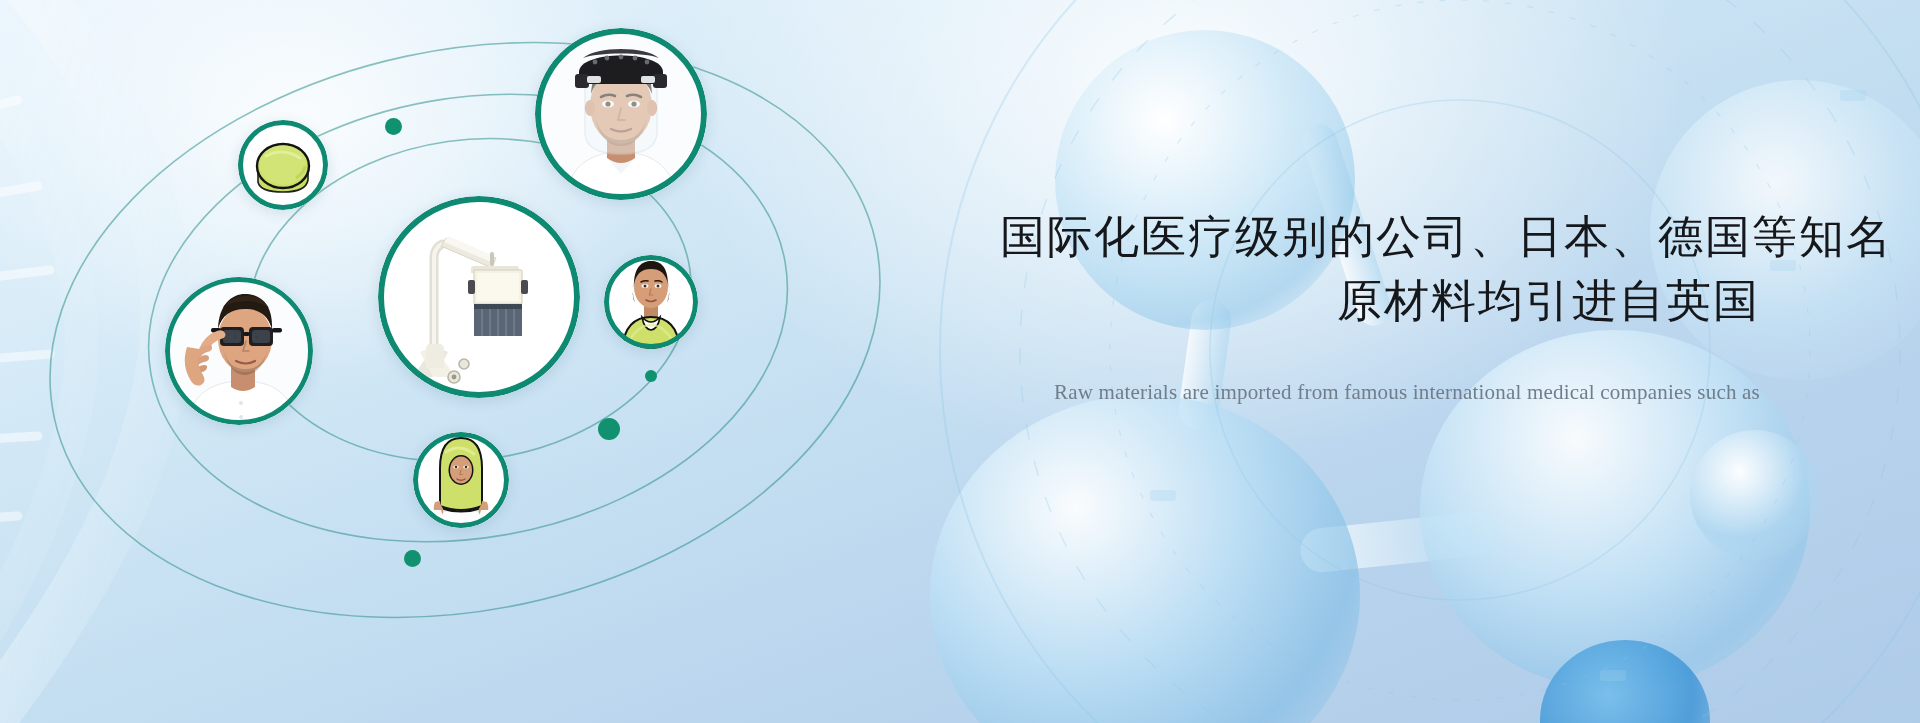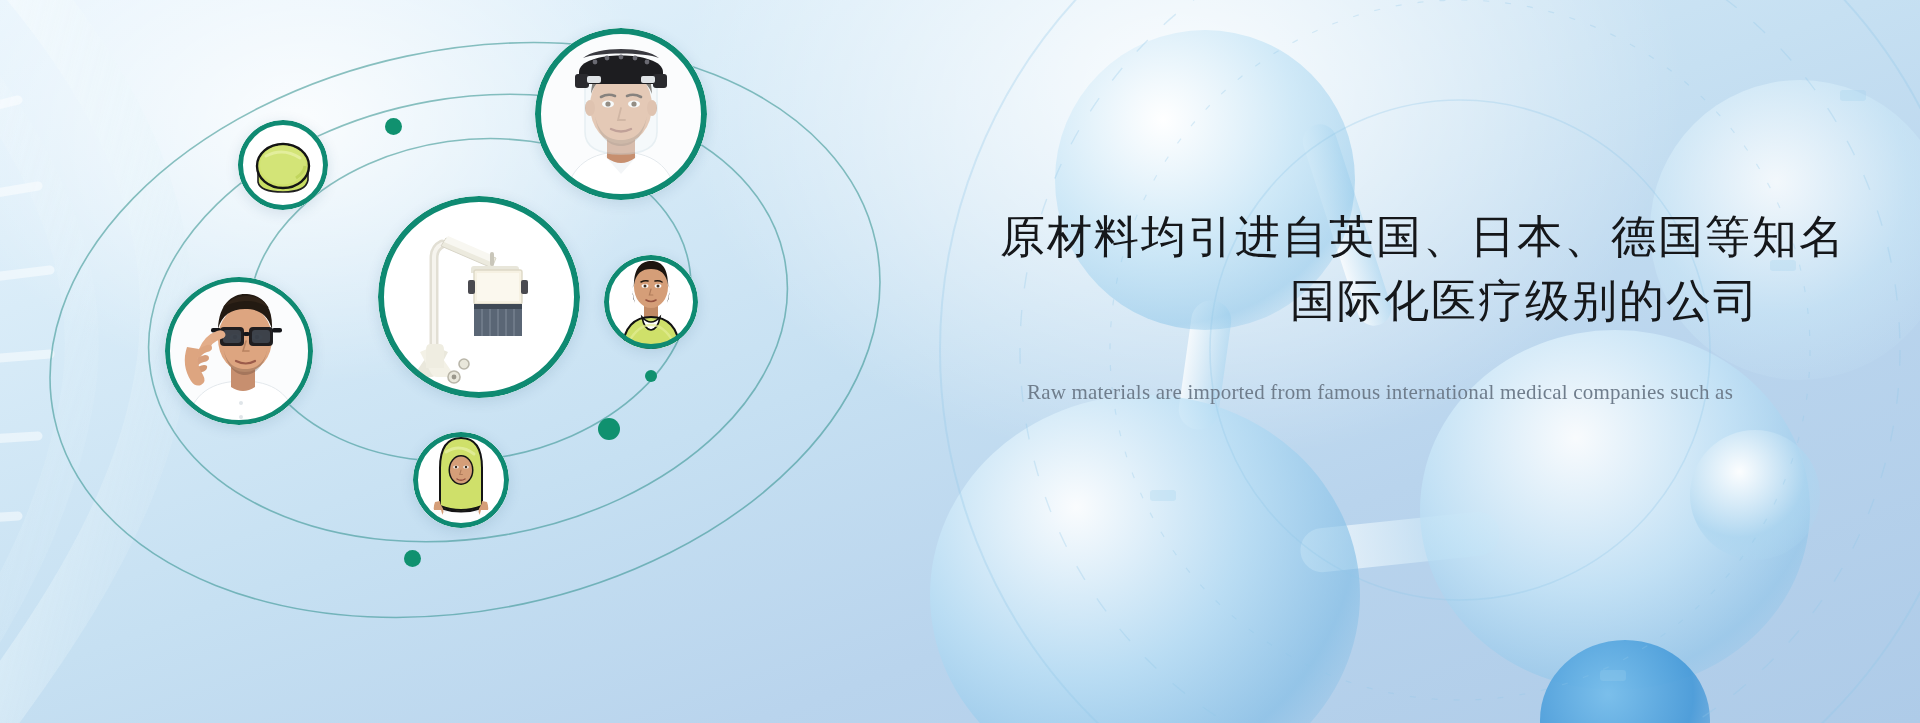--- a/index.html
+++ b/index.html
@@ -76,21 +76,21 @@
   
   .copy{position:absolute;right:160px;top:205px;width:760px;text-align:right;}
   .h1{
     font-size:45px;line-height:1.42;color:#15171a;font-weight:400;
     letter-spacing:2px;white-space:nowrap;
   }
   .h1 .l2{display:block;}
   .sub{
     margin-top:40px;
     font-family:"Liberation Serif","DejaVu Serif",serif;
-    font-size:21px;line-height:1.85;color:#6f7d8c;letter-spacing:.2px;text-align:center;
+    font-size:21px;line-height:1.85;color:#6f7d8c;letter-spacing:.2px;
   }
   .sub .s2{display:block;}
 
   
   .ph{position:absolute;inset:0;}
   .ph svg{width:100%;height:100%;display:block;}
 </style>
 </head>
 <body>
 
@@ -399,21 +399,21 @@
           <path d="M18,78 q-4,10 0,16 h10 q3,-8 0,-16 Z" fill="#fdfdfd"></path>
           <path d="M78,78 q4,10 0,16 h-10 q-3,-8 0,-16 Z" fill="#fdfdfd"></path>
         </svg>
       </div>
     </div>
     <div class="ring" style="border-width:5px;"></div>
   </div>
 
   <div class="copy">
     <div class="h1">
-      <span class="l1">原材料均引进自英国、日本、德国等知名</span>
-      <span class="l2">国际化医疗级别的公司</span>
+      <span class="l1">国际化医疗级别的公司、日本、德国等知名</span>
+      <span class="l2">原材料均引进自英国</span>
     </div>
     <div class="sub">
       <span class="s1">Raw materials are imported from famous international medical companies such as</span>
     </div>
   </div>
 
 </div>
 
 </body></html>

